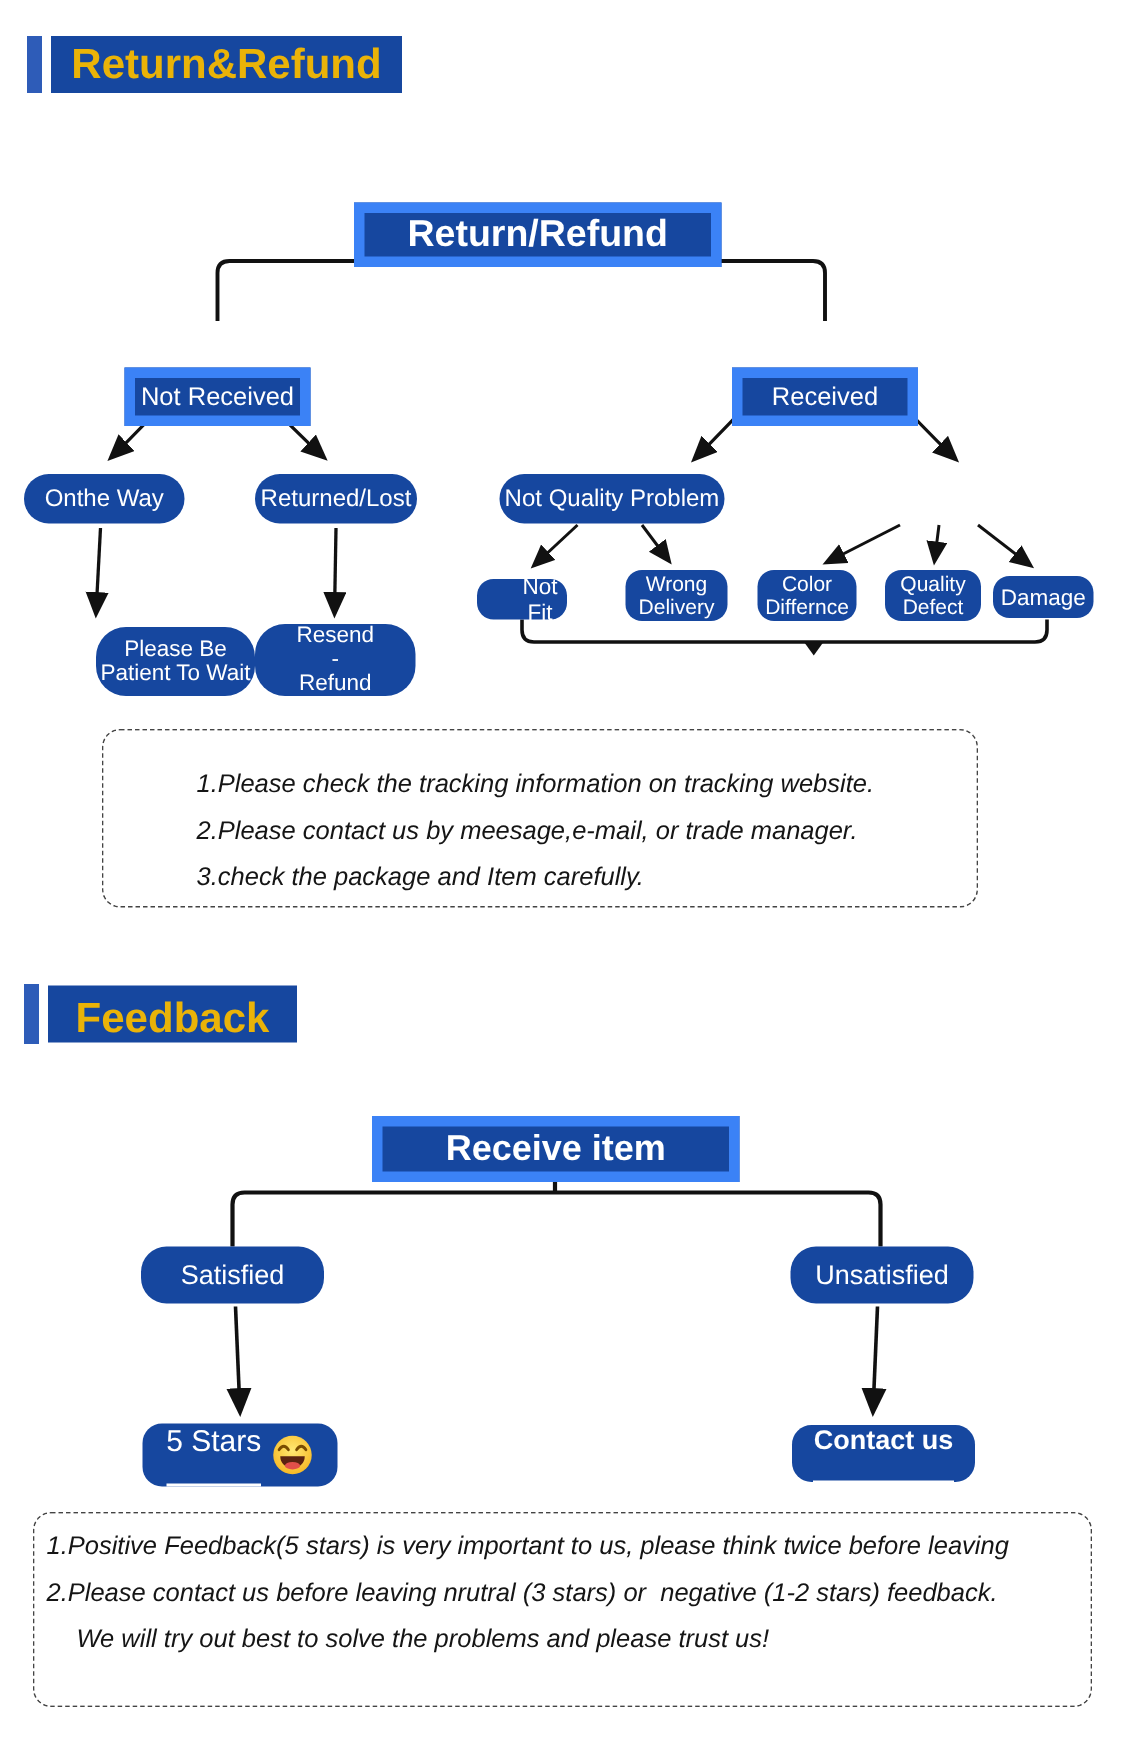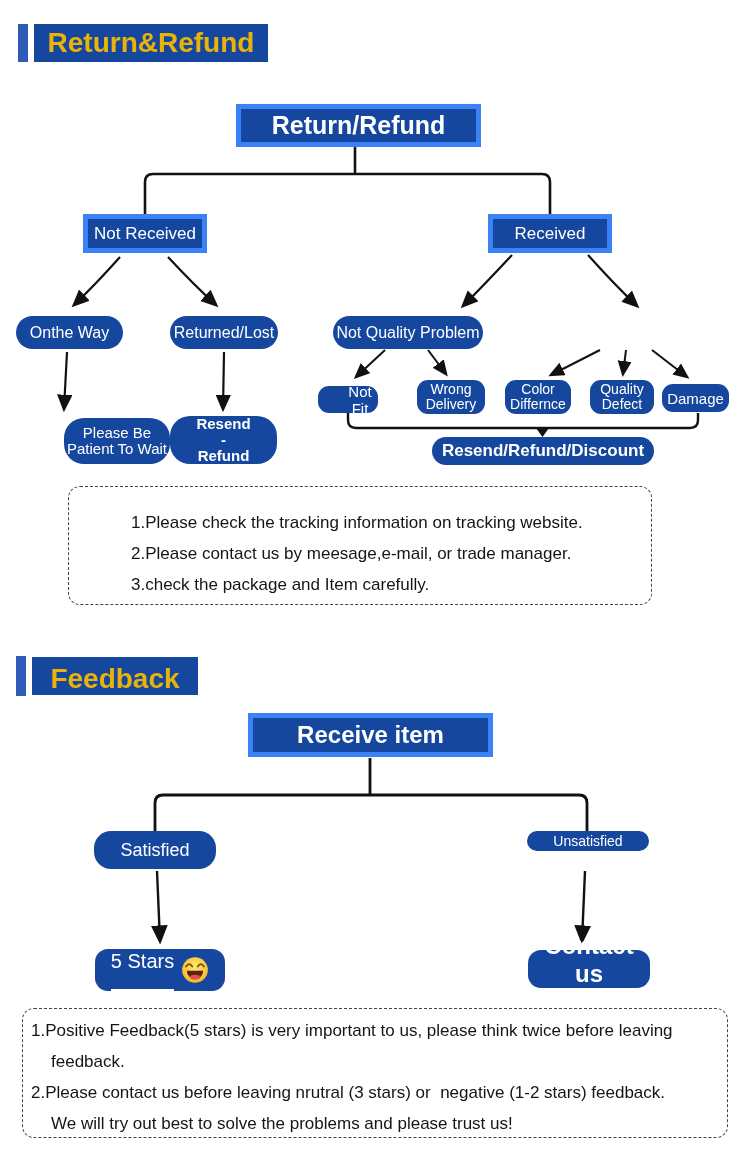--- a/index.html
+++ b/index.html
@@ -1,30 +1,30 @@
 <!DOCTYPE html>
 <html style="--blue: #16479f; --bar: #2e5cb8;"><head>
 <meta charset="utf-8">
 <style>
   html,body{margin:0;padding:0;background:#fff;}
   .page{position:relative;width:750px;height:1162px;background:#fff;overflow:hidden;
         font-family:"Liberation Sans",sans-serif;}
   .abs{position:absolute;}
   .bluebox{background:var(--blue,#16479f);color:#fff;display:flex;align-items:center;
            justify-content:center;text-align:center;box-sizing:border-box;}
-  .rect{border:5px solid #3b82f6;}
+  .rect{border:7px solid #3b82f6;margin-top:31px;}
   .pill{border-radius:17px;}
   .pill-lg{border-radius:20px;}
   .pill-sm{border-radius:11px;}
   .prelines{white-space:pre-line;line-height:1.08;}
   .banner-bar{background:var(--bar,#2e5cb8);}
   .banner{background:var(--blue,#16479f);color:#eab308;font-weight:bold;font-size:28px;
           display:flex;align-items:center;justify-content:center;}
   .dashedbox{border:1.6px dashed #444;border-radius:12px;box-sizing:border-box;background:#fff;}
-  .note-line{white-space:pre;font-size:17px;color:#151515;line-height:31px;}
+  .note-line{white-space:pre;font-size:17px;color:#151515;line-height:31px;font-style:italic;}
   .indent{padding-left:20px;}
   svg.overlay{position:absolute;left:0;top:0;pointer-events:none;}
   .underlined{border-bottom:2px solid #fff;padding-bottom:16px;}
   .bold{font-weight:bold;}
 </style>
 </head>
 <body>
 
 <div class="page">
 
@@ -82,21 +82,21 @@
     <span>Returned/Lost</span>
   </div>
   <div class="abs bluebox pill" style="left:333px;top:316px;width:150px;height:33px;font-size:16px;">
     <span>Not Quality Problem</span>
   </div>
 
   <div class="abs bluebox pill-lg prelines" style="left:18px;top:418px;width:106px;height:46px;font-size:15px;margin-left:46px;">
     <span class="prelines">Please Be
 Patient To Wait</span>
   </div>
-  <div class="abs bluebox pill-lg prelines" style="left:170px;top:416px;width:107px;height:48px;font-size:15px;font-weight:bold;">
+  <div class="abs bluebox pill-lg prelines" style="left:170px;top:416px;width:107px;height:48px;font-size:15px;">
     <span class="prelines">Resend
 -
 Refund</span>
   </div>
 
   <div class="abs bluebox pill-sm" style="left:318px;top:386px;width:60px;height:27px;font-size:15px;padding-left:24px;">
     <span>Not Fit</span>
   </div>
   <div class="abs bluebox pill-sm prelines" style="left:417px;top:380px;width:68px;height:34px;font-size:14px;">
     <span class="prelines">Wrong
@@ -107,61 +107,57 @@
 Differnce</span>
   </div>
   <div class="abs bluebox pill-sm prelines" style="left:590px;top:380px;width:64px;height:34px;font-size:14px;">
     <span class="prelines">Quality
 Defect</span>
   </div>
   <div class="abs bluebox pill-sm" style="left:662px;top:384px;width:67px;height:28px;font-size:15px;">
     <span>Damage</span>
   </div>
 
-  <div class="abs bluebox" style="left:432px;top:437px;width:222px;height:28px;font-size:17px;font-weight:600;border-radius:14px;">
-    <span>Resend/Refund/Discount</span>
-  </div>
 
   <div class="abs dashedbox" style="left:68px;top:486px;width:584px;height:119px;padding:20px 10px 0 62px;">
     <div class="note-line">1.Please check the tracking information on tracking website.</div>
     <div class="note-line">2.Please contact us by meesage,e-mail, or trade manager.</div>
     <div class="note-line">3.check the package and Item carefully.</div>
   </div>
 
   <div class="abs banner-bar" style="left:16px;top:656px;width:10px;height:40px;"></div>
   <div class="abs banner" style="left:32px;top:657px;width:166px;height:38px;align-items:flex-end;">
     <span>Feedback</span>
   </div>
 
   <div class="abs bluebox rect bold" style="left:248px;top:713px;width:245px;height:44px;font-size:24px;">
     <span>Receive item</span>
   </div>
 
   <div class="abs bluebox pill" style="left:94px;top:831px;width:122px;height:38px;font-size:18px;">
     <span>Satisfied</span>
   </div>
-  <div class="abs bluebox pill" style="left:527px;top:831px;width:122px;height:20px;font-size:14px;">
+  <div class="abs bluebox pill" style="left:527px;top:831px;width:122px;height:38px;font-size:18px;">
     <span>Unsatisfied</span>
   </div>
 
   <div class="abs bluebox" style="left:95px;top:949px;width:130px;height:42px;border-radius:13px;gap:7px;font-size:20px;">
     <span class="underlined">5 Stars</span>
     <svg width="28" height="28" viewBox="0 0 36 36">
       <circle cx="18" cy="18" r="16.5" fill="url(#faceg)"></circle>
       <path d="M6.5 13.5 Q10.5 7.5 14.5 13.5" fill="none" stroke="#7a4c00" stroke-width="2.4" stroke-linecap="round"></path>
       <path d="M21.5 13.5 Q25.5 7.5 29.5 13.5" fill="none" stroke="#7a4c00" stroke-width="2.4" stroke-linecap="round"></path>
       <path d="M7.5 19 a10.5 10.5 0 0 0 21 0 z" fill="#5b2310"></path>
       <ellipse cx="18" cy="27.2" rx="6.5" ry="3.2" fill="#e2504a"></ellipse>
     </svg>
   </div>
 
-  <div class="abs bluebox" style="left:528px;top:950px;width:122px;height:38px;border-radius:13px;font-size:24px;">
+  <div class="abs bluebox" style="left:528px;top:950px;width:122px;height:38px;border-radius:13px;font-size:18px;">
     <span class="underlined bold">Contact us</span>
   </div>
 
   <div class="abs dashedbox" style="left:22px;top:1008px;width:706px;height:130px;padding:6px 6px 0 8px;">
     <div class="note-line">1.Positive Feedback(5 stars) is very important to us, please think twice before leaving</div>
-    <div class="note-line indent">feedback.</div>
     <div class="note-line">2.Please contact us before leaving nrutral (3 stars) or  negative (1-2 stars) feedback.</div>
     <div class="note-line indent">We will try out best to solve the problems and please trust us!</div>
   </div>
 
 </div>
 
 </body></html>

